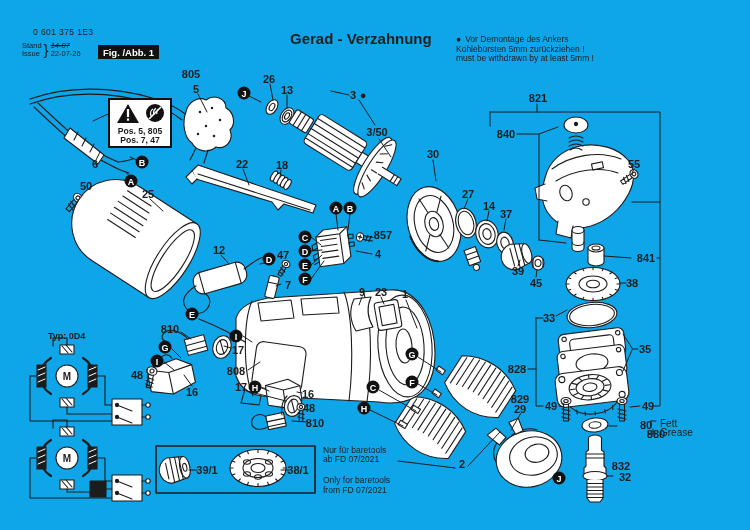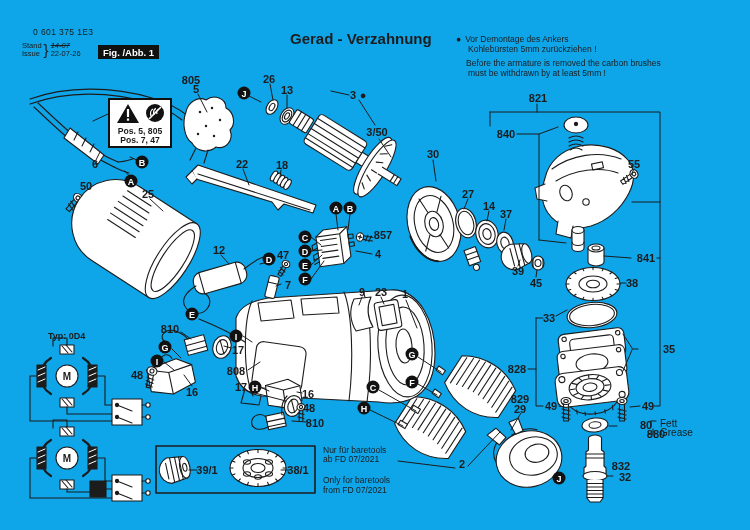--- a/index.html
+++ b/index.html
@@ -12,21 +12,21 @@
   .txt{position:absolute;z-index:3;}
   .partno{left:33px;top:27px;font-size:8.5px;letter-spacing:.4px;}
   .revision{left:22px;top:42px;font-size:7.5px;line-height:8px;display:flex;gap:2px;}
   .revision .brace{font-size:15px;font-weight:400;line-height:1;}
   .struck{text-decoration:line-through;font-style:italic;}
   .figbox{left:98px;top:45px;width:61px;height:14px;background:#111;color:#fff;
     font-weight:bold;font-size:9.5px;display:flex;align-items:center;justify-content:center;}
   .title{left:290px;top:30px;font-weight:bold;font-size:15px;white-space:nowrap;}
   .note{left:456px;top:35px;font-size:8.5px;line-height:9.6px;width:260px;}
   .note .nrow{display:flex;gap:4px;}
-  .note .ind{margin-left:12px;}
+  .note .ind{margin-left:0;}
   .note .en{margin-top:5px;margin-left:10px;}
   .warnbox{left:108px;top:98px;width:64px;height:50px;border:2px solid #111;z-index:3;
     display:flex;flex-direction:column;align-items:center;padding-top:3px;box-sizing:border-box;background:#fff;}
   .warnbox .icons{display:flex;gap:5px;align-items:center;height:24px;}
   .warnbox .pos{font-weight:bold;font-size:8.6px;line-height:9.4px;white-space:nowrap;}
   .mods{left:38px;top:278px;font-size:8.3px;line-height:9.4px;color:#2a2a2a;}
   .typlabel{left:48px;top:331px;font-weight:bold;font-size:9px;}
   .baretools{left:323px;top:446px;font-size:8.5px;line-height:9.2px;}
   .bt-line:nth-child(2){margin-bottom:12px;}
   .greaselbl{left:660px;top:419px;font-size:10px;line-height:9px;}
@@ -507,21 +507,20 @@
 
   <div class="txt figbox">Fig. /Abb. 1</div>
   <div class="txt title">Gerad - Verzahnung</div>
 
   <div class="txt note">
     <div class="nrow">
       <span>●</span>
       <span>Vor Demontage des Ankers</span>
     </div>
     <div class="ind">Kohlebürsten 5mm zurückziehen !</div>
-    <div class="en">Before the armature is removed the carbon brushes</div>
     <div class="ind">must be withdrawn by at least 5mm !</div>
   </div>
 
   <div class="warnbox txt">
     <div class="icons">
       <span>
         <svg width="24" height="21" viewBox="0 0 24 21">
             <polygon points="12,1 23,20 1,20" fill="#111"></polygon>
             <rect x="10.9" y="6" width="2.2" height="8" fill="#fff"></rect>
             <rect x="10.9" y="15.5" width="2.2" height="2.2" fill="#fff"></rect>
@@ -551,21 +550,21 @@
 
   <div class="txt greaselbl">
     <div>Fett</div>
     <div>Grease</div>
   </div>
 
   <span class="msym" style="left:67px;top:376px;">M</span>
   <span class="msym" style="left:67px;top:458px;">M</span>
 
   <div class="layer">
-      <div class="plabel" style="left: 191px; top: 80px;">805</div>
+      <div class="plabel" style="left: 191px; top: 74px;">805</div>
       <div class="plabel" style="left: 196px; top: 89px;">5</div>
       <div class="plabel" style="left: 95px; top: 164px;">6</div>
       <div class="plabel" style="left: 86px; top: 186px;">50</div>
       <div class="plabel" style="left: 148px; top: 194px;">25</div>
       <div class="plabel" style="left: 269px; top: 79px;">26</div>
       <div class="plabel" style="left: 287px; top: 90px;">13</div>
       <div class="plabel" style="left: 353px; top: 95px;">3</div>
       <div class="plabel" style="left: 363px; top: 95px;">●</div>
       <div class="plabel" style="left: 377px; top: 132px;">3/50</div>
       <div class="plabel" style="left: 433px; top: 154px;">30</div>
@@ -575,21 +574,21 @@
       <div class="plabel" style="left: 506px; top: 134px;">840</div>
       <div class="plabel" style="left: 634px; top: 164px;">55</div>
       <div class="plabel" style="left: 468px; top: 194px;">27</div>
       <div class="plabel" style="left: 489px; top: 206px;">14</div>
       <div class="plabel" style="left: 506px; top: 214px;">37</div>
       <div class="plabel" style="left: 646px; top: 258px;">841</div>
       <div class="plabel" style="left: 518px; top: 271px;">39</div>
       <div class="plabel" style="left: 536px; top: 283px;">45</div>
       <div class="plabel" style="left: 632px; top: 283px;">38</div>
       <div class="plabel" style="left: 549px; top: 318px;">33</div>
-      <div class="plabel" style="left: 645px; top: 349px; margin-left: 24px;">35</div>
+      <div class="plabel" style="left: 645px; top: 349px;">35</div>
       <div class="plabel" style="left: 517px; top: 369px;">828</div>
       <div class="plabel" style="left: 520px; top: 399px;">829</div>
       <div class="plabel" style="left: 520px; top: 409px;">29</div>
       <div class="plabel" style="left: 551px; top: 406px;">49</div>
       <div class="plabel" style="left: 648px; top: 406px;">49</div>
       <div class="plabel" style="left: 646px; top: 425px; text-align: right;">80</div>
       <div class="plabel" style="left: 656px; top: 434px;">880</div>
       <div class="plabel" style="left: 621px; top: 466px;">832</div>
       <div class="plabel" style="left: 625px; top: 477px;">32</div>
       <div class="plabel" style="left: 462px; top: 464px;">2</div>

